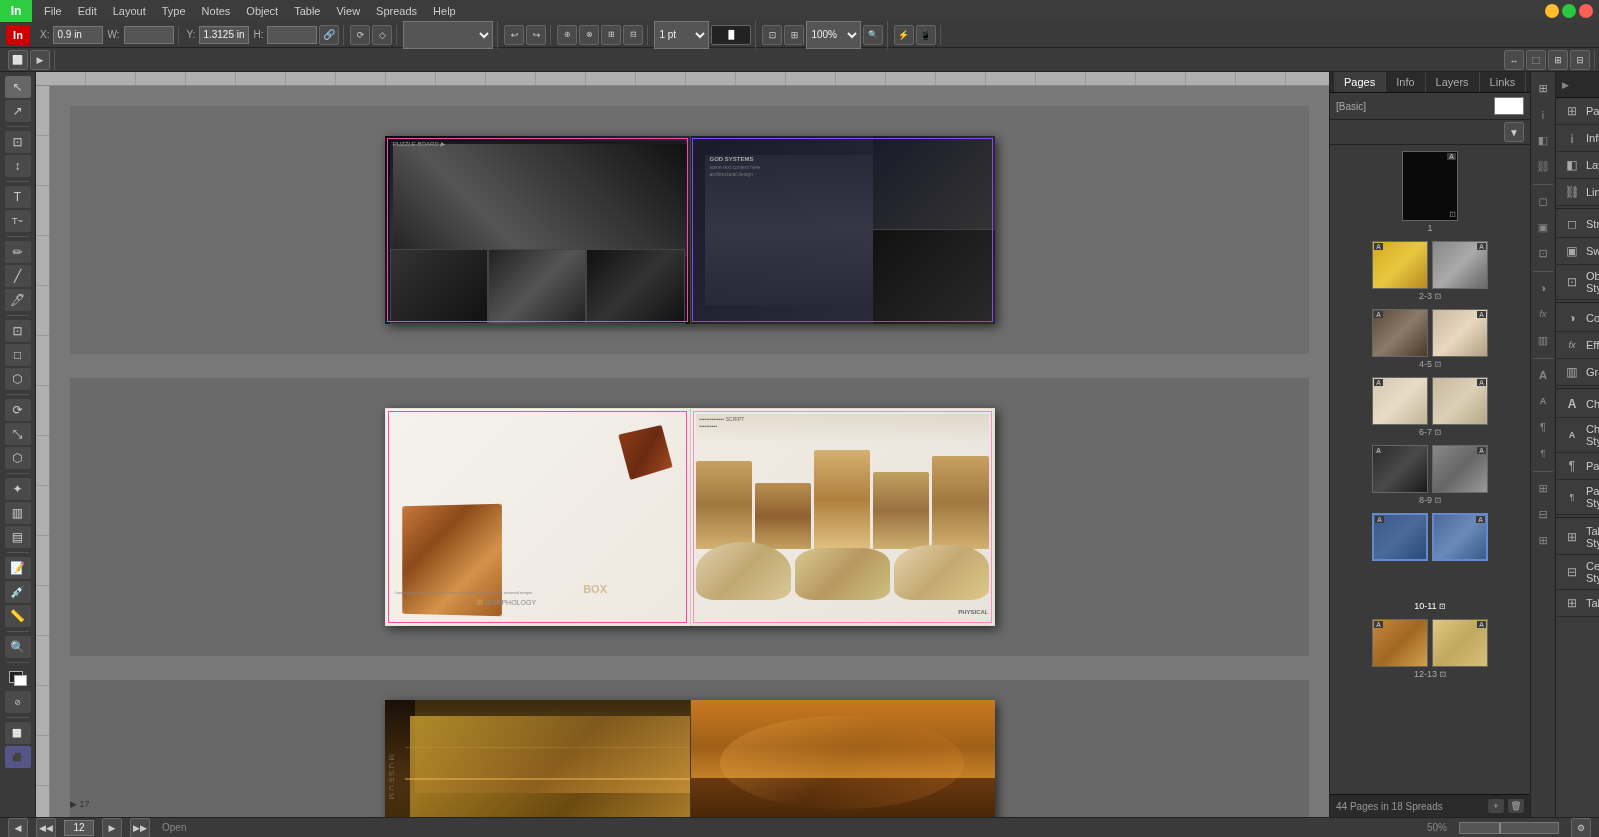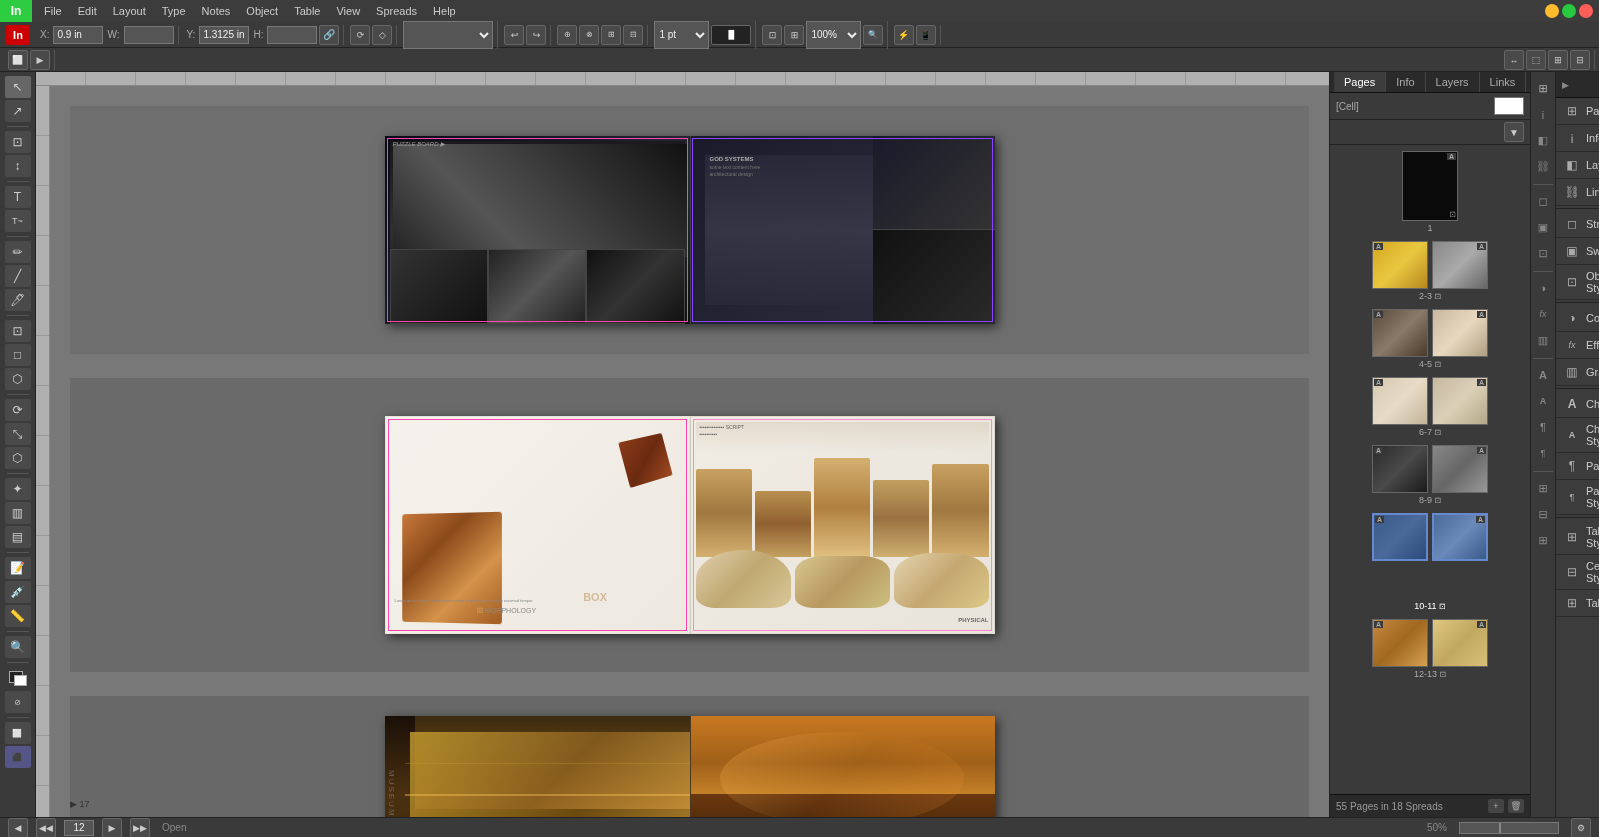--- a/index.html
+++ b/index.html
@@ -420,21 +420,21 @@
                   </div>
                 </div>
               </div>
 
               <div style="position:absolute;left:50%;top:0;bottom:0;width:1px;background:#444;"></div>
 
               <div style="position:absolute;top:4px;left:8px;color:#999;font-size:6px;font-style:italic;">PUZZLE BOARD ▶</div>
             </div>
           </div>
 
-          <div class="spread-wrapper" style="background:#6a6a6a;padding:38px 60px;">
+          <div class="spread-wrapper" style="background:#6a6a6a;padding:30px 60px;">
             <div class="spread-inner spread-mid" style="width:610px;height:218px;background:#f5f2ed;position:relative;">
 
               <div style="position:absolute;left:0;top:0;width:50%;height:100%;background:linear-gradient(135deg,#f5f2ed,#ede8e0);overflow:hidden;border:1px solid #e8e4dc;">
 
                 <div style="position:absolute;bottom:10px;left:15px;width:100px;height:110px;background:linear-gradient(135deg,#c8783a,#8b4a1a,#d4924a,#a05c22);border-radius:3px;transform:perspective(200px) rotateY(-5deg);"></div>
 
                 <div style="position:absolute;top:20px;right:20px;width:45px;height:45px;background:linear-gradient(135deg,#8b3a18,#6b2a10,#a04a22);border-radius:2px;transform:rotate(-15deg) perspective(100px) rotateY(10deg);"></div>
 
                 <div style="position:absolute;bottom:30px;right:5px;left:40%;text-align:center;color:#c8a878;font-size:11px;font-weight:bold;opacity:0.7;">BOX</div>
                 <div style="position:absolute;bottom:18px;right:5px;left:30%;text-align:center;color:#888;font-size:7px;display:flex;align-items:center;gap:2px;">
@@ -519,21 +519,21 @@
       <div class="panel-tabs">
         <div class="panel-tab active">Pages</div>
         <div class="panel-tab">Info</div>
         <div class="panel-tab">Layers</div>
         <div class="panel-tab">Links</div>
         <div style="flex:1;"></div>
         <div class="panel-tab-btn">≡</div>
       </div>
 
       <div class="pages-controls">
-        <span style="color:#aaa;font-size:10px;">[Cell]</span>
+        <span style="color:#aaa;font-size:10px;">[Basic]</span>
         <div style="flex:1;"></div>
         <div class="color-box"></div>
       </div>
 
       <div style="display:flex;padding:2px 6px;background:#3a3a3a;border-bottom:1px solid #222;justify-content:flex-end;">
         <div class="toolbar-btn" style="font-size:10px;">▼</div>
       </div>
 
       <div class="pages-scroll">
 
@@ -616,21 +616,21 @@
               <div class="thumb-a-badge-right">A</div>
             </div>
           </div>
           <div class="page-thumb-label">12-13 <span style="font-size:8px;">⊡</span></div>
         </div>
 
 
       </div>
 
       <div class="pages-footer">
-        <span>55 Pages in 18 Spreads</span>
+        <span>44 Pages in 18 Spreads</span>
         <div class="footer-icons">
           <div class="footer-icon">+</div>
           <div class="footer-icon">🗑</div>
         </div>
       </div>
     </div>
 
     <div id="panel-icons">
 
       <div class="panel-icon-btn" title="Pages" style="color:#aaa;">⊞</div>

